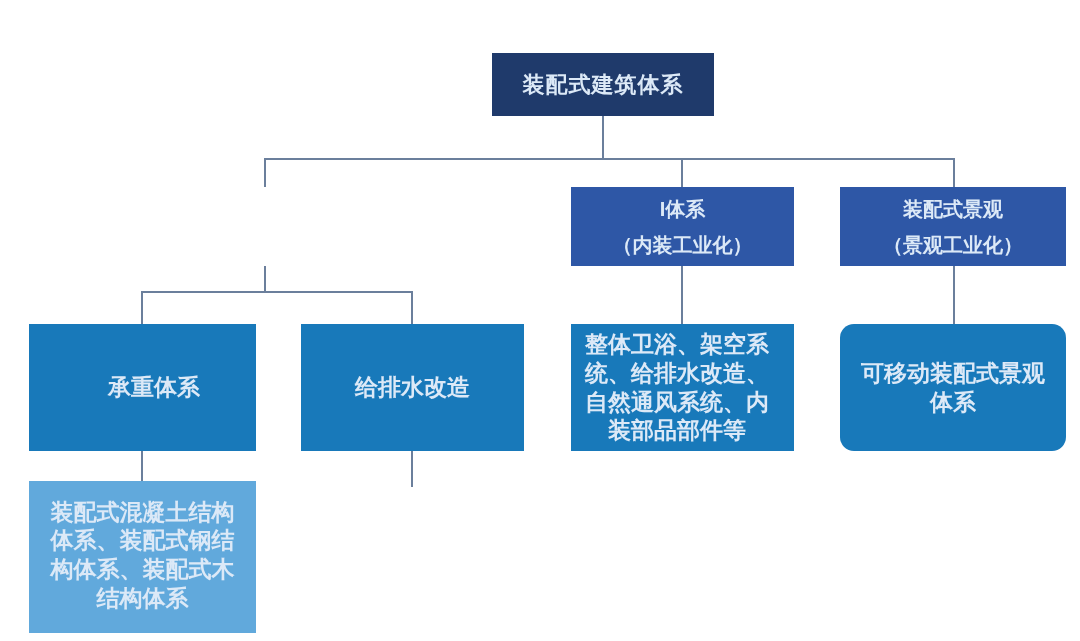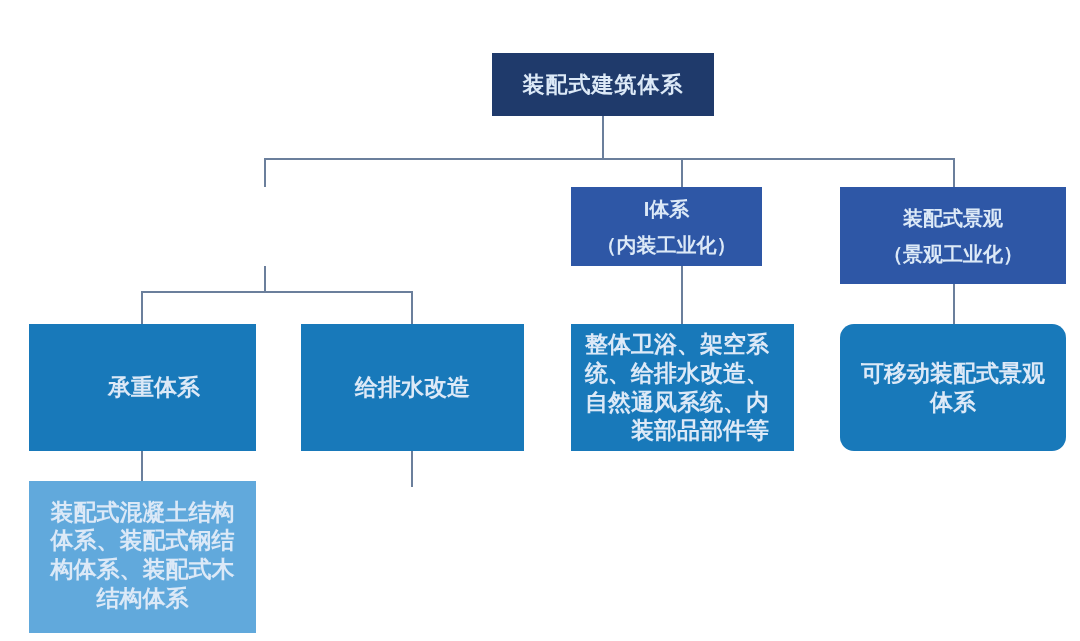--- a/index.html
+++ b/index.html
@@ -28,21 +28,21 @@
     align-items:center;
     color:var(--c-text);
     white-space:pre-line;
     text-align:center;
     line-height:1.25;
   }
   .lvl-root{background:var(--c-root);font-size:22px;font-weight:700;letter-spacing:1px;}
   .lvl-2{background:var(--c-level2);font-size:20px;font-weight:600;line-height:1.8;}
   .lvl-3{background:var(--c-level3);font-size:23px;font-weight:600;}
   .lvl-4{background:var(--c-level4);font-size:23px;font-weight:600;}
-  .align-left{align-items:flex-start;text-align:right;padding:0 14px;}
+  .align-left{align-items:flex-start;text-align:center;padding:0 14px;}
   .connector{
     position:absolute;
     background:var(--c-line);
   }
 </style>
 </head>
 <body>
 
 <div class="canvas">
 
@@ -57,23 +57,23 @@
   <div class="connector" style="left:117px;top:267px;width:2px;height:33px;"></div>
   <div class="connector" style="left:387px;top:267px;width:2px;height:33px;"></div>
 
   <div class="connector" style="left:117px;top:427px;width:2px;height:36px;"></div>
   <div class="connector" style="left:387px;top:427px;width:2px;height:36px;"></div>
   <div class="connector" style="left:657px;top:242px;width:2px;height:58px;"></div>
   <div class="connector" style="left:929px;top:242px;width:2px;height:58px;"></div>
 
   <div class="node lvl-root" style="left:468px;top:29px;width:222px;height:63px;">装配式建筑体系</div>
 
-  <div class="node lvl-2" style="left:547px;top:163px;width:191px;height:79px;">I体系
+  <div class="node lvl-2" style="left:547px;top:163px;width:223px;height:79px;">I体系
 （内装工业化）</div>
-  <div class="node lvl-2" style="left:816px;top:163px;width:226px;height:97px;">装配式景观
+  <div class="node lvl-2" style="left:816px;top:163px;width:226px;height:79px;">装配式景观
 （景观工业化）</div>
 
   <div class="node lvl-3" style="left:5px;top:300px;width:227px;height:127px;padding-left:23px;">承重体系</div>
   <div class="node lvl-3" style="left:277px;top:300px;width:223px;height:127px;">给排水改造</div>
   <div class="node lvl-3 align-left" style="left:547px;top:300px;width:223px;height:127px;">整体卫浴、架空系
 统、给排水改造、
 自然通风系统、内
 装部品部件等</div>
   <div class="node lvl-3" style="left:816px;top:300px;width:226px;height:127px;border-radius:14px;">可移动装配式景观
 体系</div>

